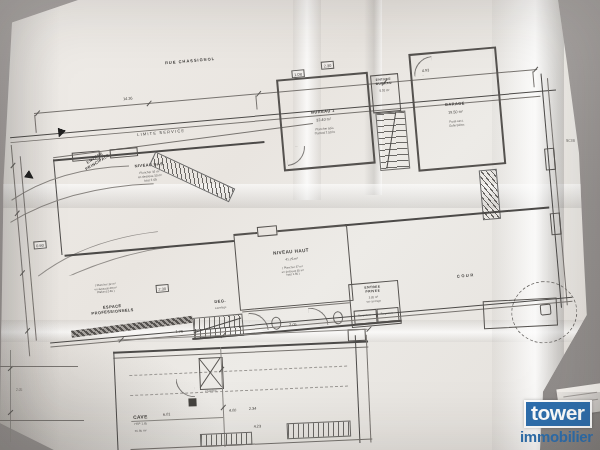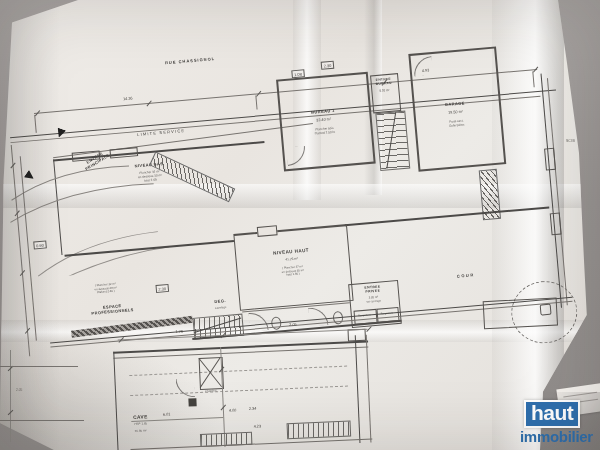--- a/index.html
+++ b/index.html
@@ -248,18 +248,18 @@
 
 <div class="abs" style="left:558px;top:386px;width:48px;height:28px;background:#f5f2ee;transform:rotate(-8deg);box-shadow:0 1px 2px rgba(0,0,0,.2)">
   <div class="line-h" style="left:6px;top:8px;width:34px;border-top-color:#a9a5a1"></div>
   <div class="line-h" style="left:6px;top:15px;width:34px;border-top-color:#a9a5a1"></div>
 </div>
 
 <div class="abs" style="left:540px;top:392px;width:60px;height:58px;background:linear-gradient(135deg,rgba(150,146,144,.0),rgba(120,116,114,.55))"></div>
 
 <div id="logo">
   <div class="bx">
-    <span>haut</span>
+    <span>tower</span>
   </div>
   <div class="tg">immobilier</div>
 </div>
 
 <div id="vignette" class="abs"></div>
 
 </body></html>

